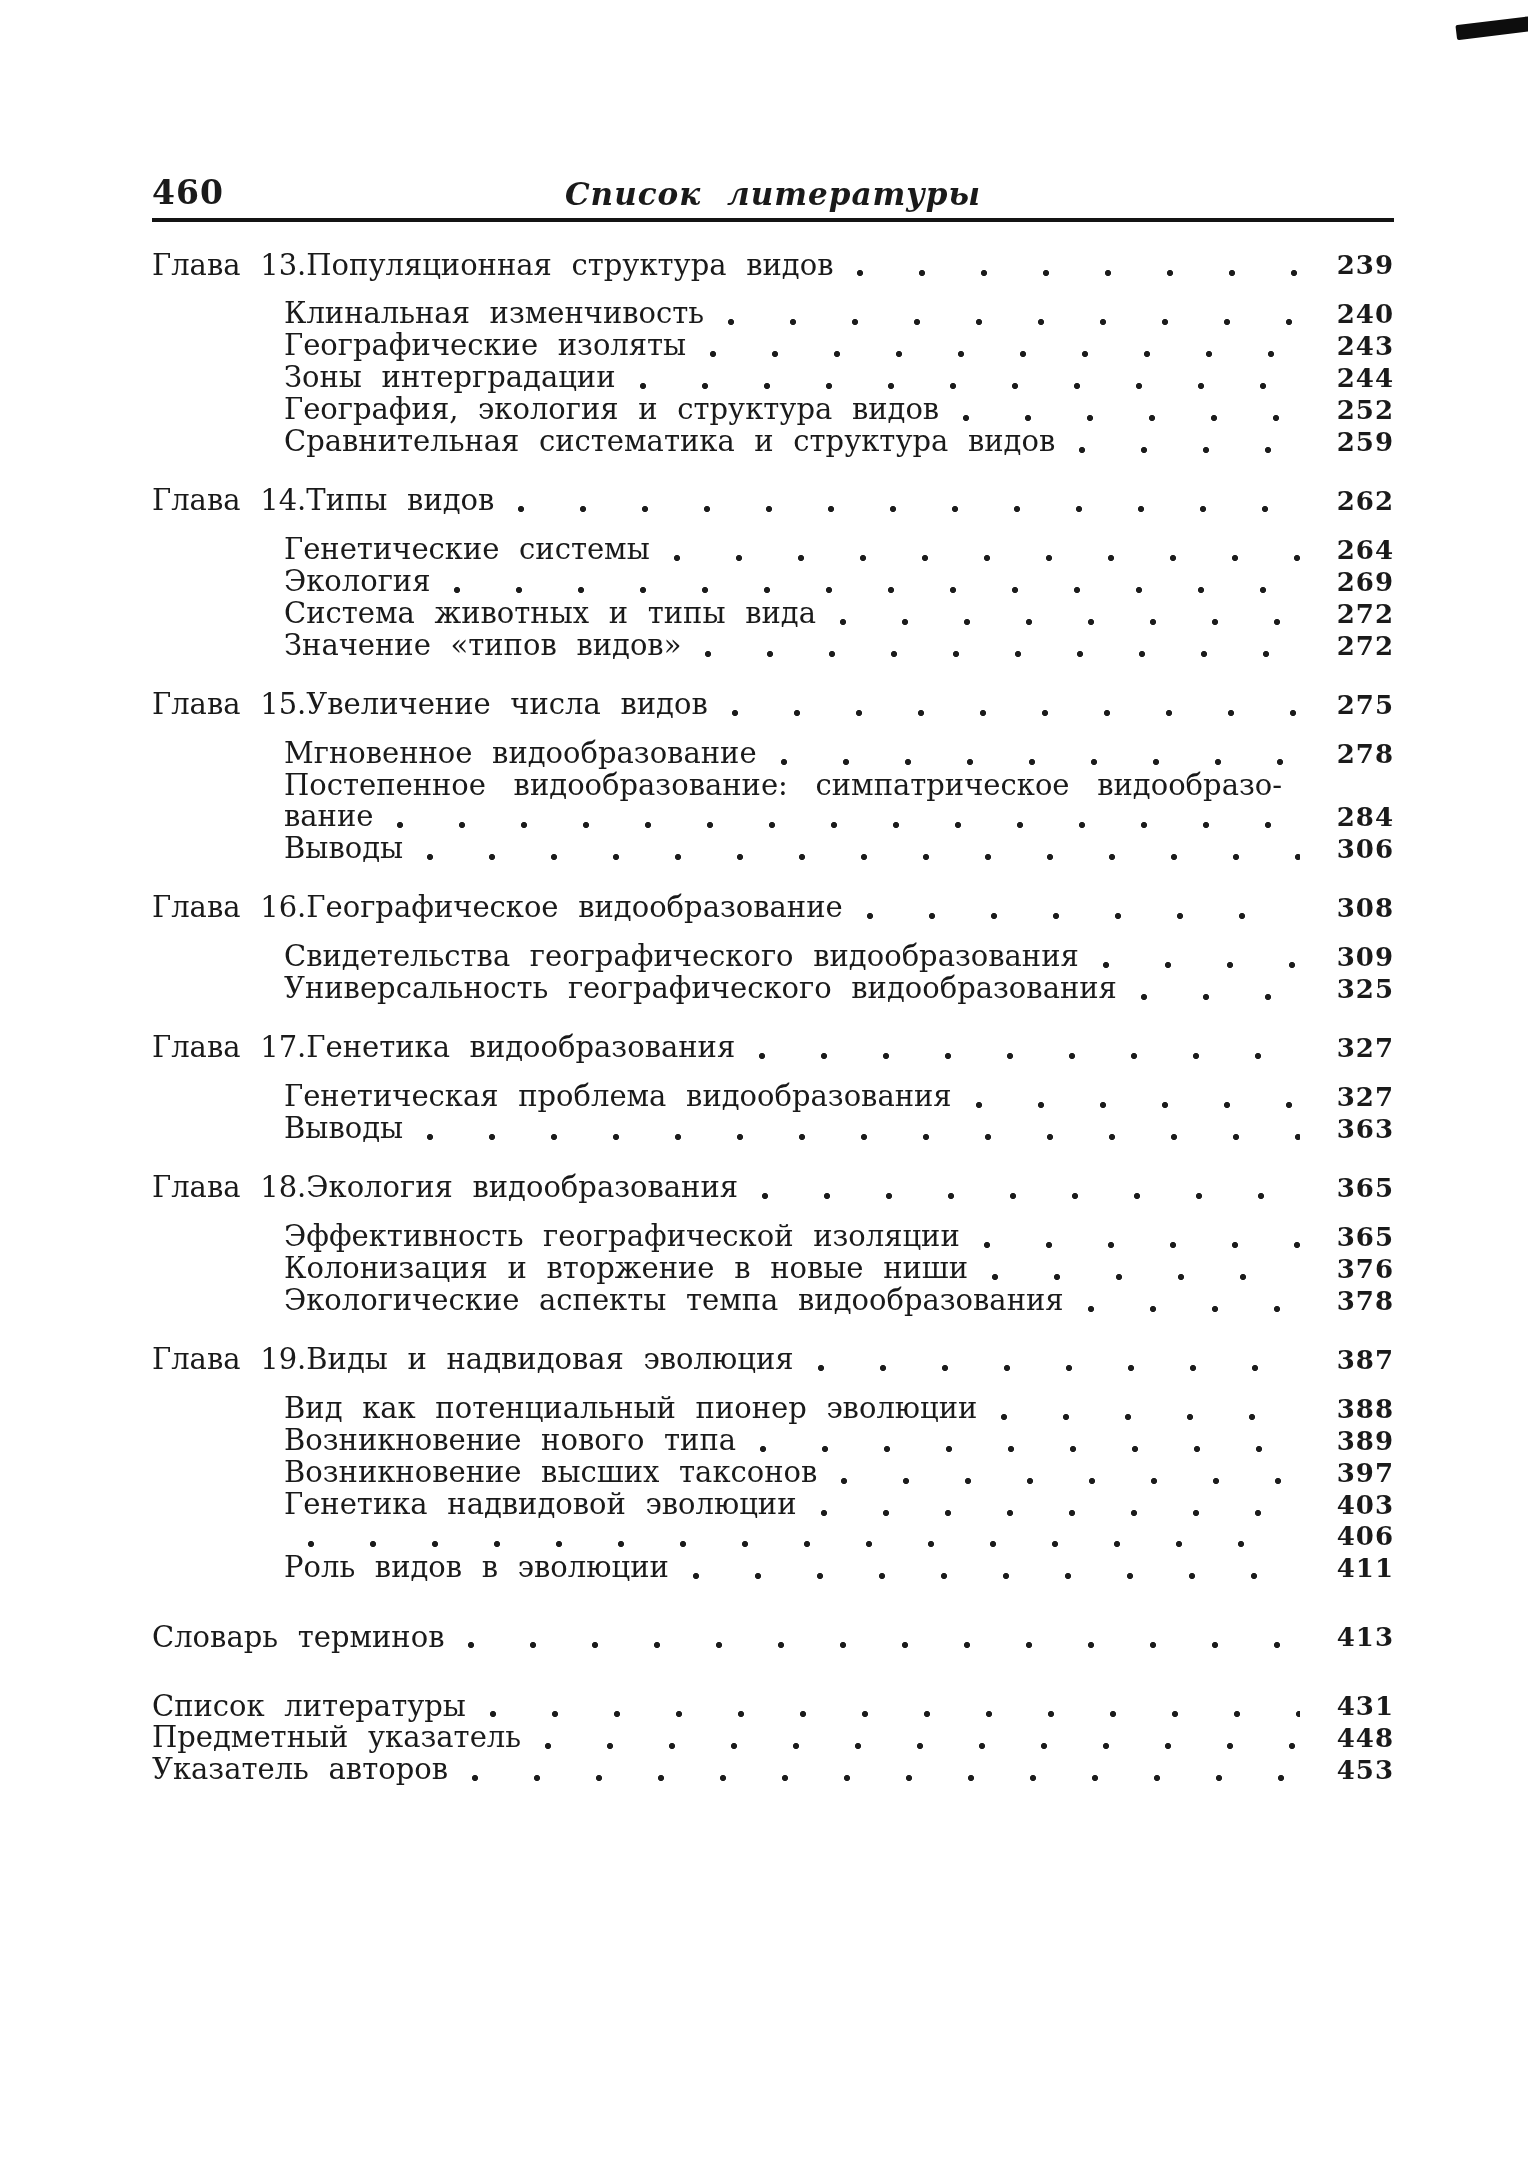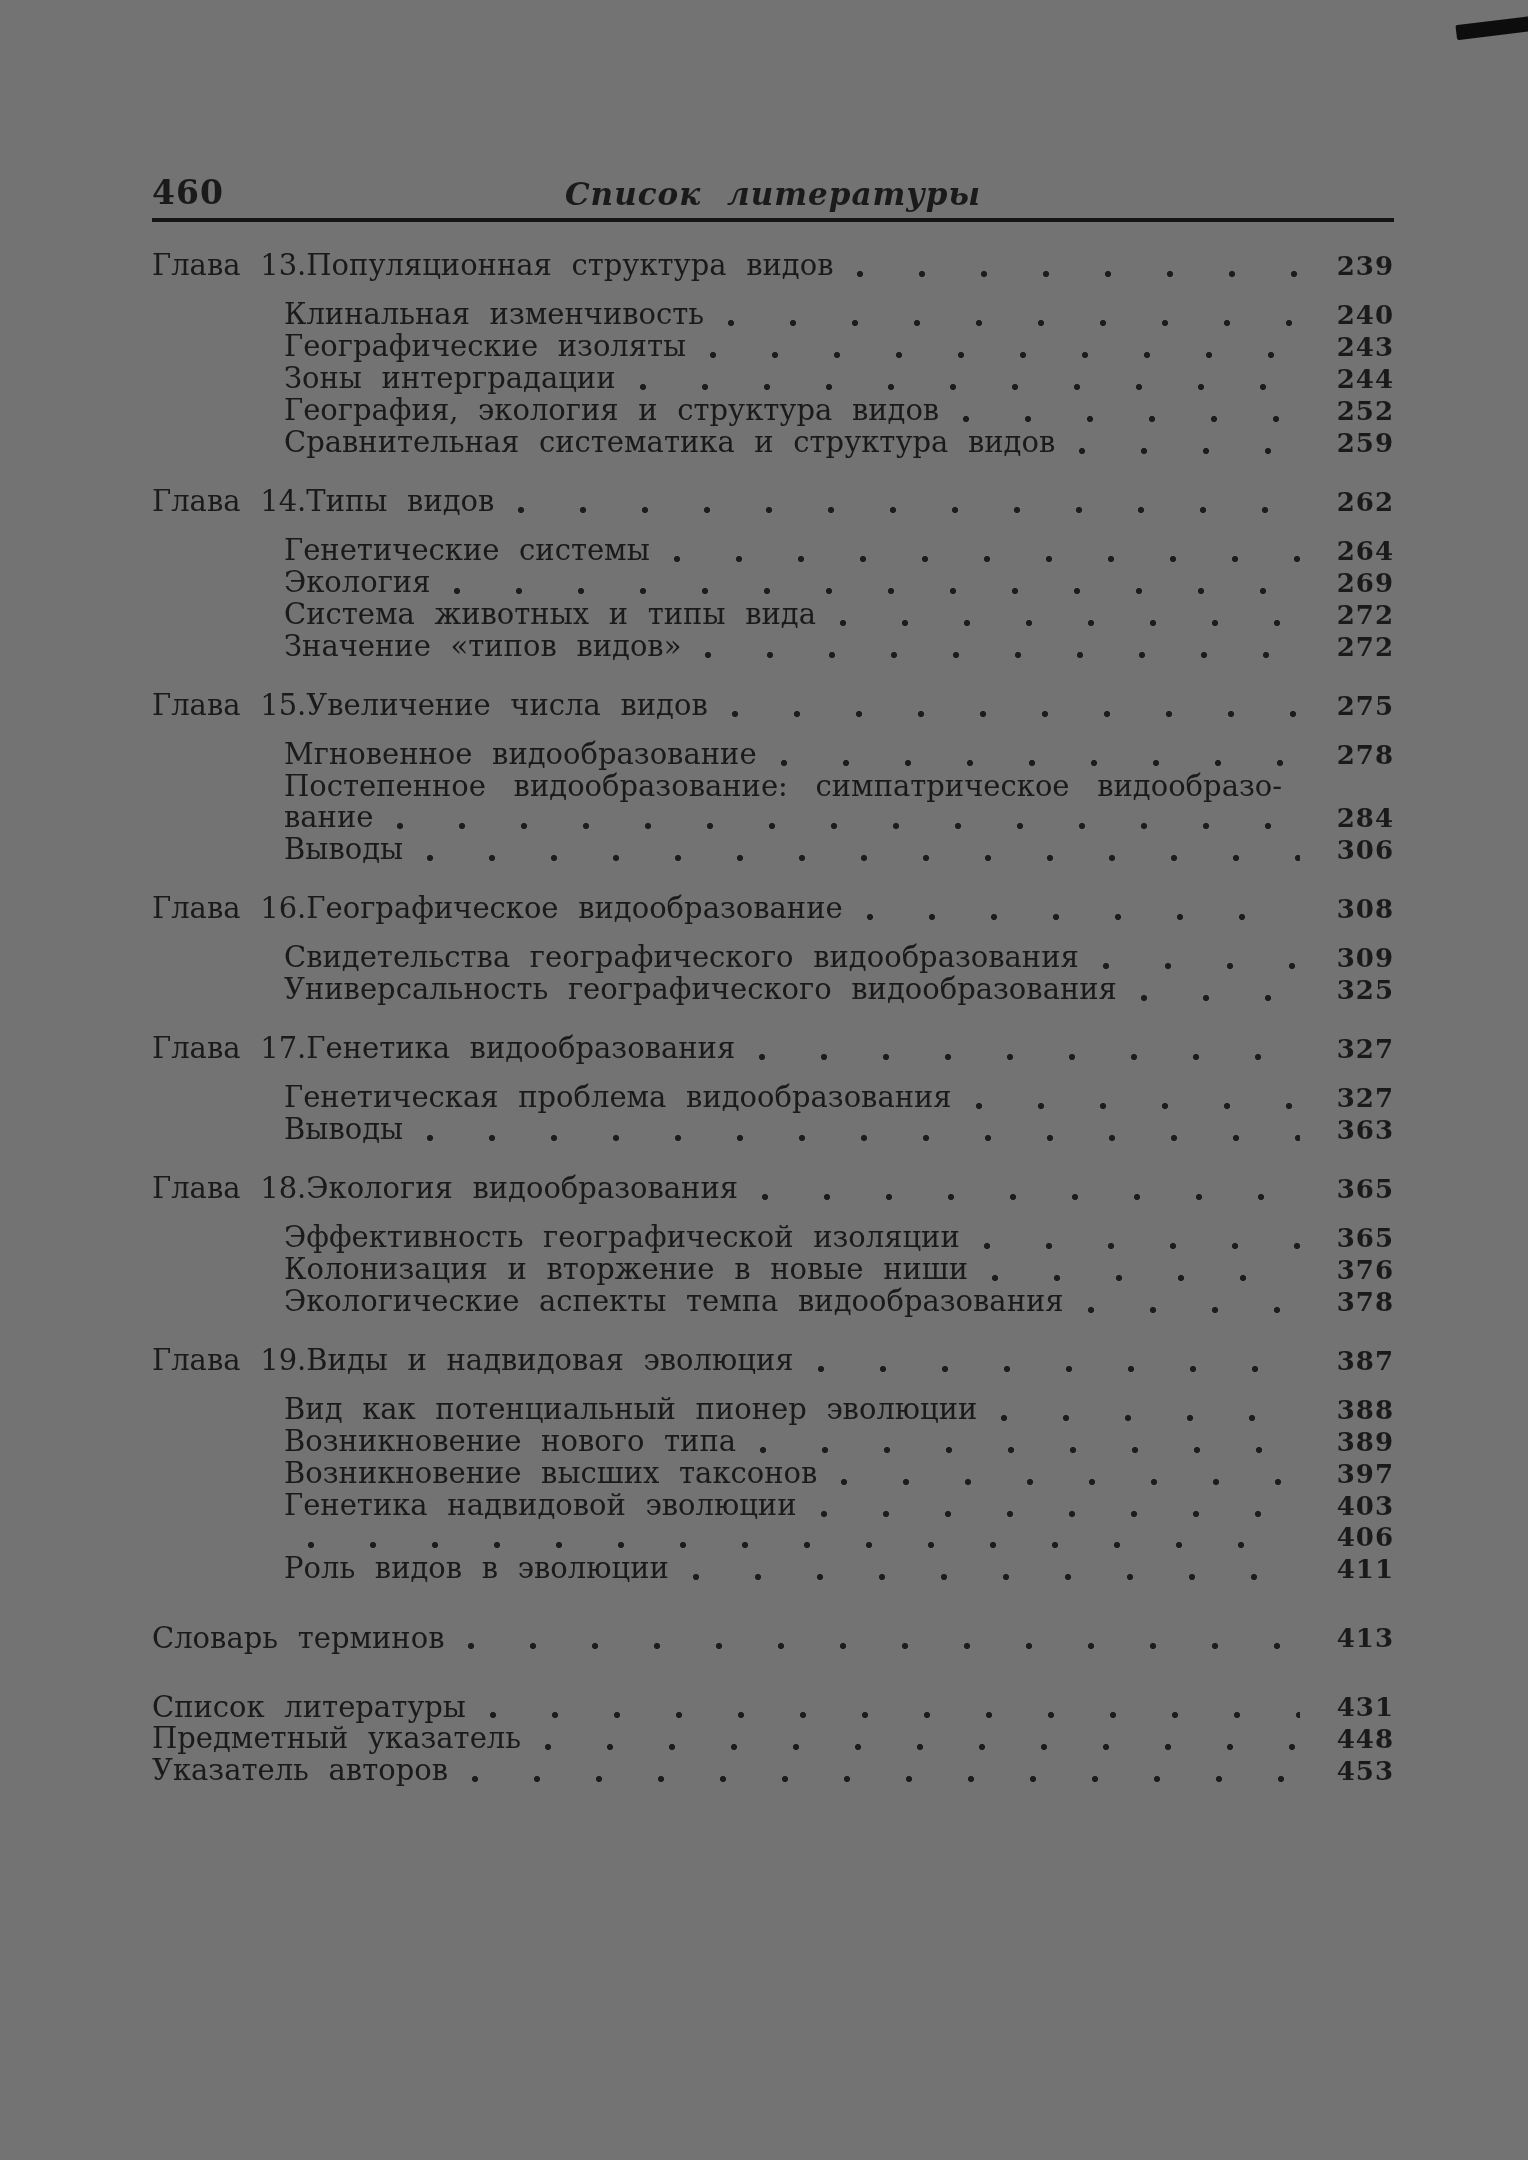--- a/index.html
+++ b/index.html
@@ -1,19 +1,19 @@
 <!DOCTYPE html>
 <html><head>
 <meta charset="utf-8">
 <style>
   html,body { margin:0; padding:0; background:#e9e9e6; }
   .page {
     position:relative;
     width:1528px; height:2160px;
-    background:#737373;
+    background:#ffffff;
     font-family:"DejaVu Serif","Liberation Serif",serif;
     color:#1a1a1a;
     overflow:hidden;
   }
   
   .corner-mark {
     position:absolute; top:20px; right:-14px;
     width:86px; height:15px;
     background:#0d0d0d;
     transform:rotate(-7deg);
@@ -62,21 +62,21 @@
   .row.sub, .row.cont { padding-left:132px; }
   .row.wrap1 { padding-left:132px; }
   .row.wrap1 .label {
     flex:1 1 auto;
     white-space:normal;
     text-align:justify;
     text-align-last:justify;
     padding-right:112px;
   }
   .row.chapter { margin-top:27px; margin-bottom:17px; }
-  .toc .row.chapter:first-child { margin-top:0; }
+  .toc .row.chapter:first-child { margin-top:0;align-items:flex-end; }
   .row.gap { margin-top:38px;align-items:flex-end; }
 </style>
 </head>
 <body>
 
 <div class="page">
   <div class="corner-mark"></div>
 
   <div class="header">
     <span class="folio">460</span>

